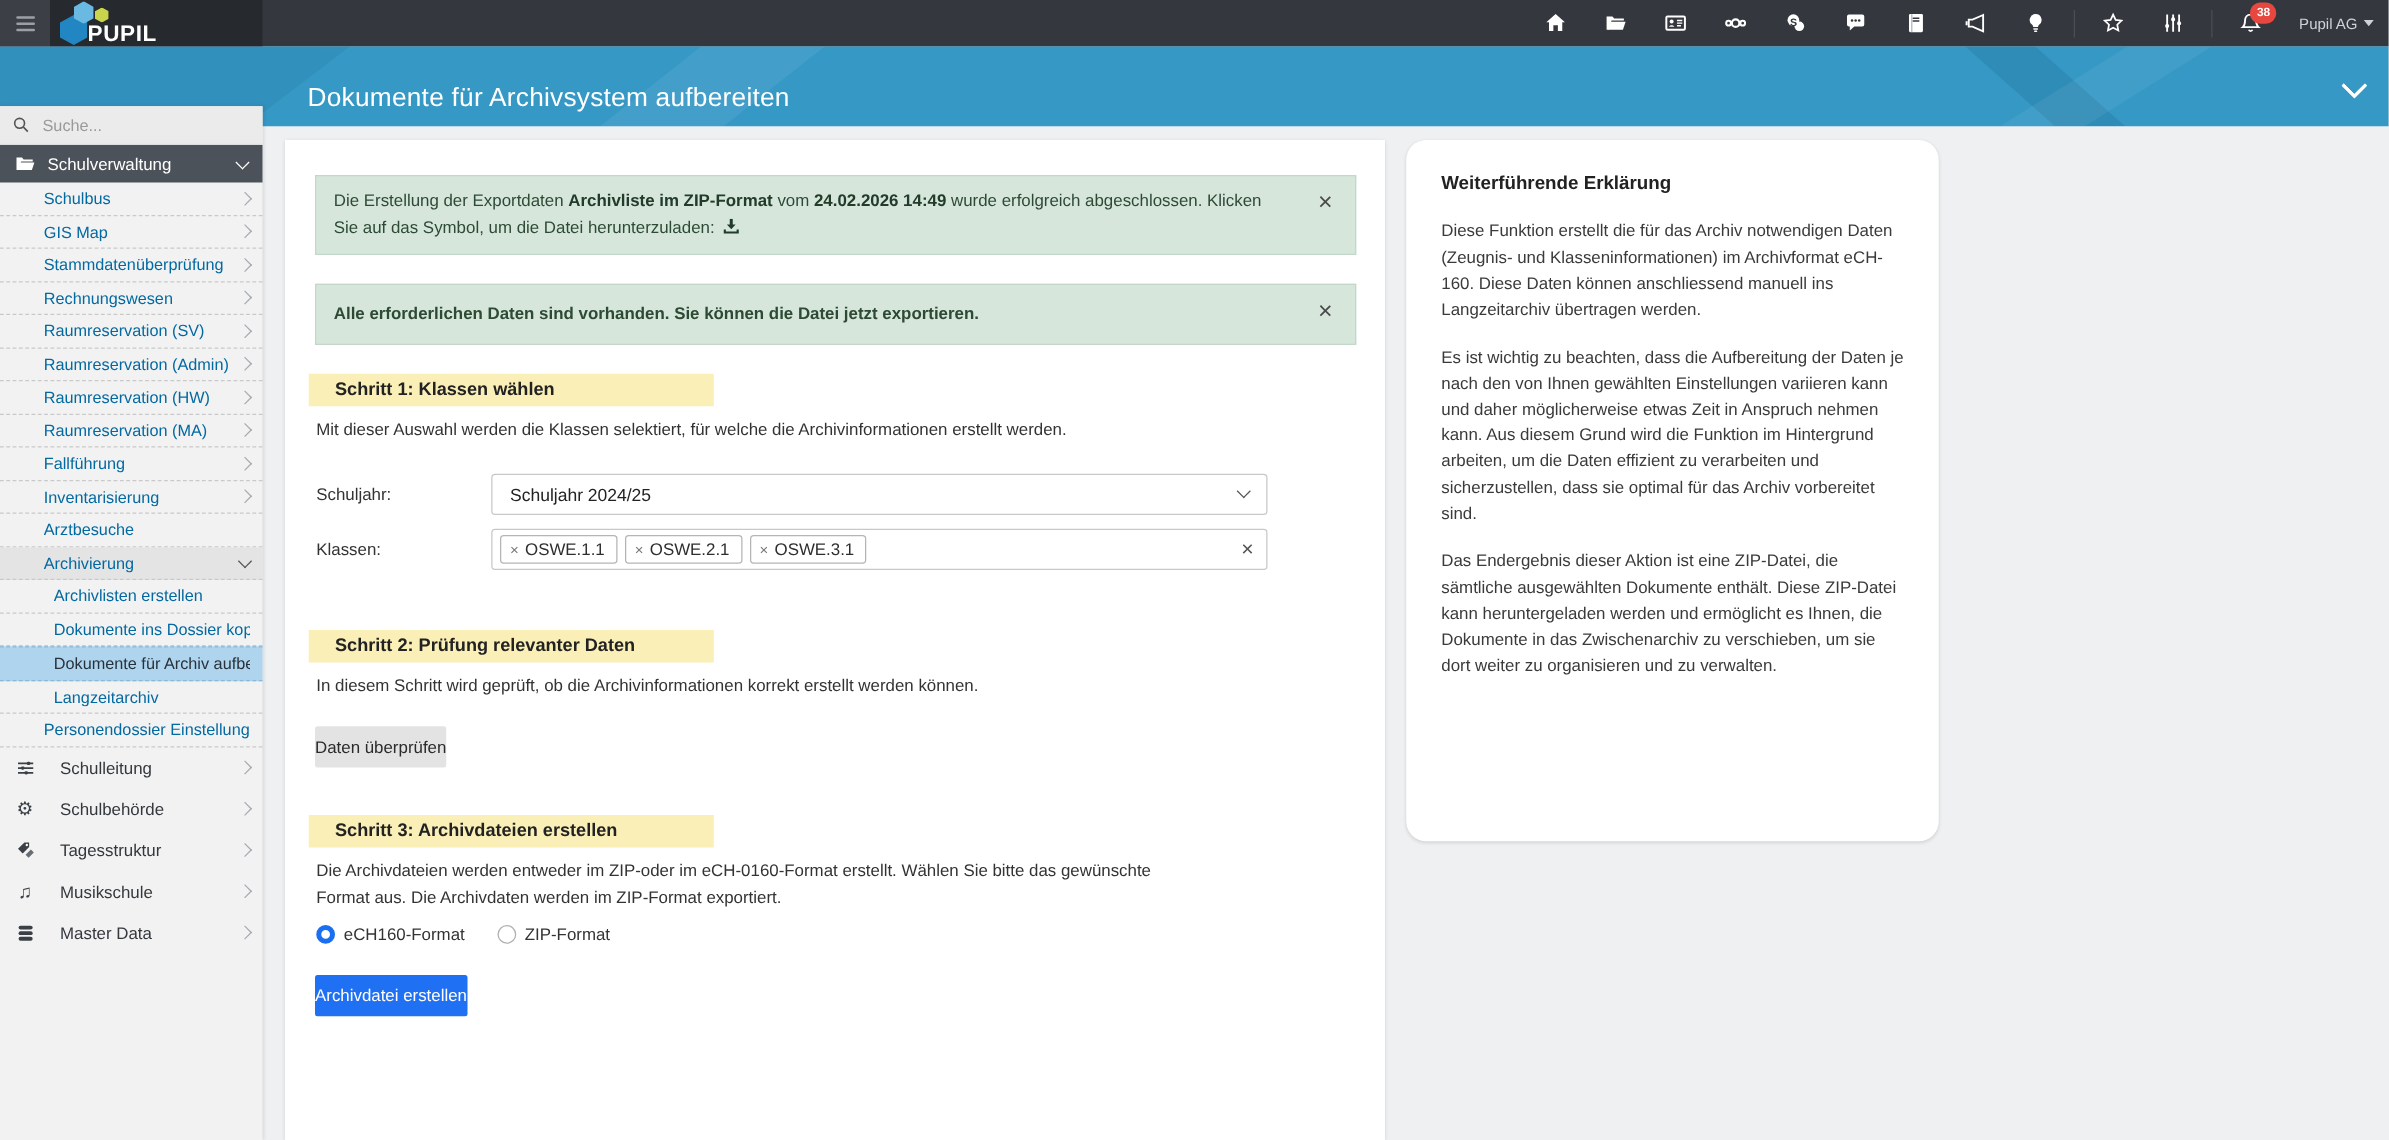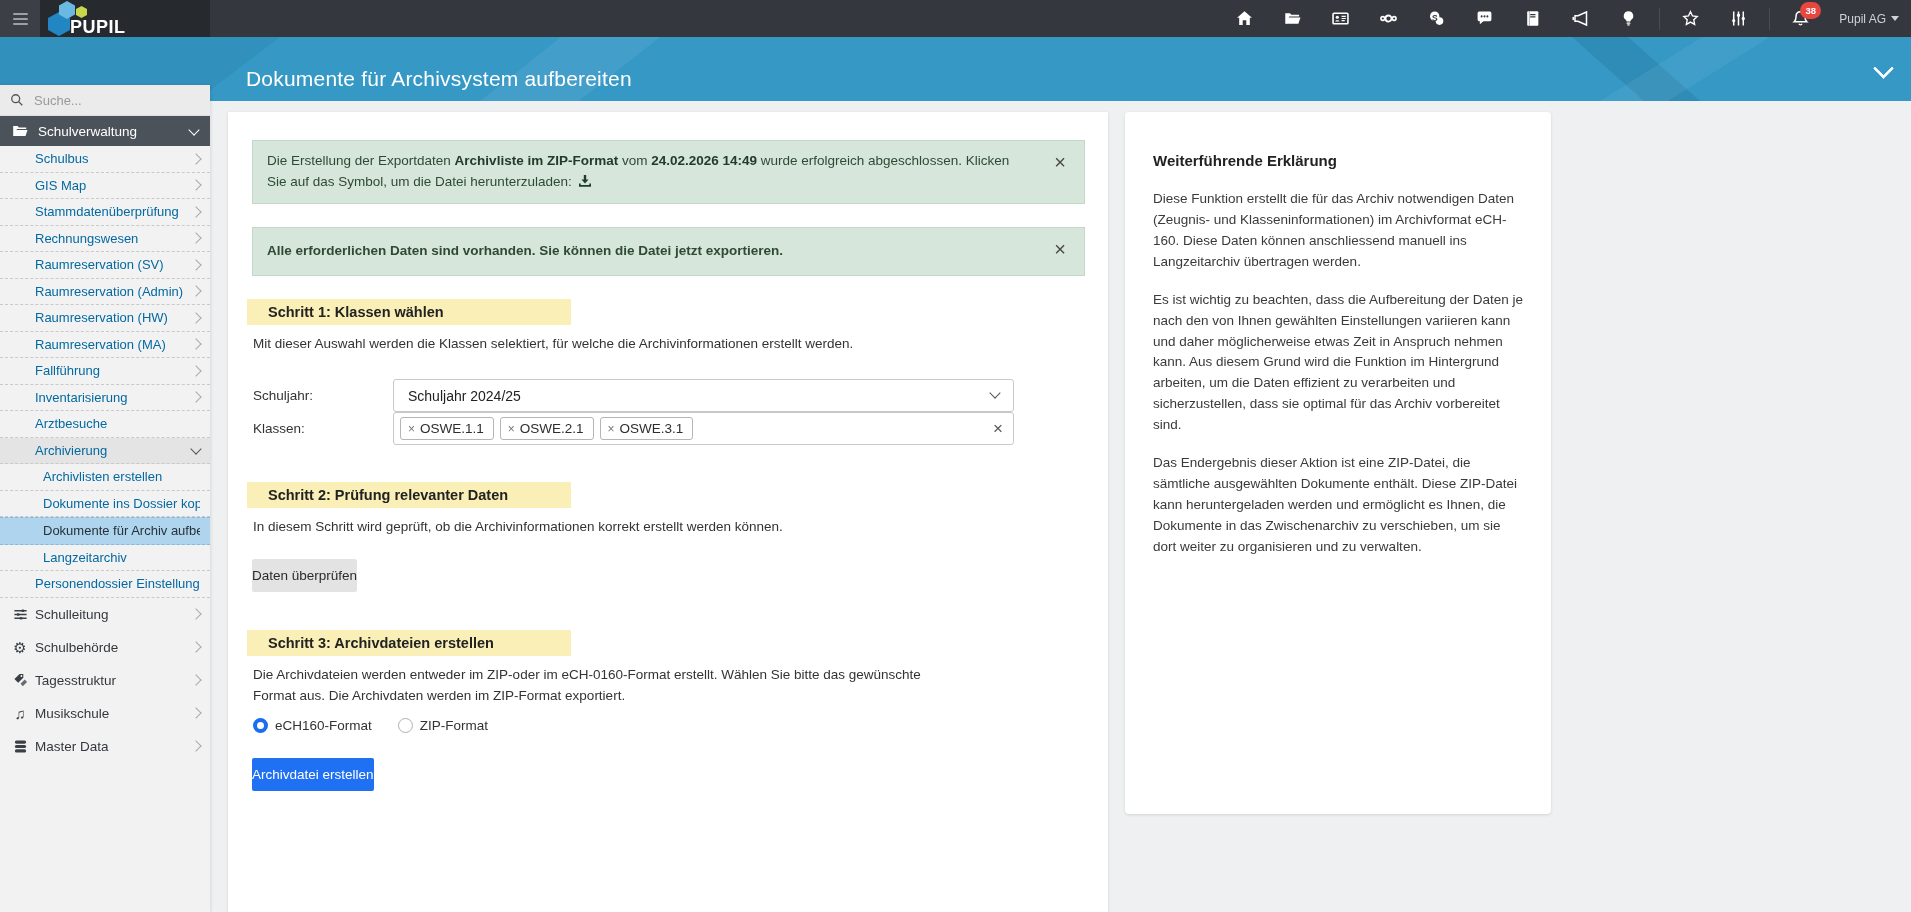--- a/index.html
+++ b/index.html
@@ -44,58 +44,58 @@
   .search input{flex:1;border:none;background:transparent;outline:none;font-size:13px;color:#555;font-family:inherit}
   .search input::placeholder{color:#999}
   .section{height:30px;background:#4c525a;display:flex;align-items:center;padding:0 12px;gap:10px;color:#fff;font-size:13.5px;cursor:pointer}
   .section svg{width:16px;height:16px;flex:none}
   .section .s-lbl{flex:1}
   .srow{height:25.5px;display:flex;align-items:center;padding:0 10px 0 35px;border-bottom:1px dashed #c9c9c9;font-size:13px;color:#0369a1;cursor:pointer}
   .srow .rl{flex:1;white-space:nowrap;overflow:hidden}
   .lvl2{padding-left:43px}
   .gray{background:#e4e4e4}
   .sel{background:#aed4ee;border-top:1px dashed #8cb8d6;border-bottom:1px dashed #8cb8d6;color:#28323a}
-  .trow{height:33px;display:flex;align-items:center;gap:7px;padding:0 10px 0 12px;font-size:13.5px;color:#34383d;cursor:pointer}
+  .trow{height:33px;display:flex;align-items:center;gap:20px;padding:0 10px 0 12px;font-size:13.5px;color:#34383d;cursor:pointer}
   .trow .rl{flex:1}
   .ticon{width:16px;height:16px;flex:none;display:flex;align-items:center;justify-content:center;color:#3a4046;font-size:15px;line-height:1}
   .ticon svg{width:15px;height:15px}
   
   .main-card{position:absolute;left:228px;top:112px;width:880px;bottom:0;background:#fff;box-shadow:0 1px 3px rgba(0,0,0,.12);
              padding:28px 23px 0 24px;box-sizing:border-box;z-index:5}
   .alert{background:#d6e6db;border:1px solid #c3d8ca;padding:10px 14px;display:flex;align-items:flex-start;margin-bottom:23px}
   .alert-text{flex:1;font-size:13.5px;line-height:1.55;color:#2e4a35;padding-right:20px}
   .alert-text b{color:#223c29}
   .alert .close{font-size:20px;line-height:18px;color:#4a4a4a;cursor:pointer;font-weight:300;padding:2px 4px}
   .alert.single .alert-text{font-weight:bold;padding-top:3px;padding-bottom:3px}
   .dl svg{width:14px;height:13px;vertical-align:-2px;margin-left:3px;cursor:pointer}
   .step-h{background:#f9efb7;width:303px;margin:0 0 0 -5px;padding:5px 0 5px 21px;font-size:14.5px;font-weight:bold;color:#222}
   .desc{font-size:13.5px;color:#333;margin:9px 0 0 1px;line-height:1.5;max-width:690px}
   .form{margin-top:25px}
-  .frow{display:flex;align-items:center;}
+  .frow{display:flex;align-items:center;margin-bottom:11px}
   .flabel{width:140px;font-size:13.5px;color:#333;flex:none;padding-left:1px}
   .select{width:621px;height:33px;border:1px solid #c8c8c8;border-radius:3px;background:#fff;display:flex;align-items:center;
           padding:0 14px;font-size:14px;color:#222;position:relative;cursor:pointer;box-sizing:border-box}
   .select .chev{position:absolute;right:14px;top:12px}
   .multi{width:621px;min-height:33px;border:1px solid #c8c8c8;border-radius:3px;background:#fff;display:flex;align-items:center;
          gap:6px;padding:0 30px 0 6px;position:relative;box-sizing:border-box;cursor:text}
   .tag{display:inline-flex;align-items:center;gap:5px;border:1px solid #b5b5b5;border-radius:3px;padding:3px 9px 3px 7px;
        font-size:13.5px;color:#2e2e2e;background:#fff}
   .tag .x{color:#777;font-size:12px;cursor:pointer;line-height:1}
   .multi .clear{position:absolute;right:10px;top:6px;font-size:17px;color:#555;cursor:pointer;font-weight:300}
   .btn{display:inline-block;border:none;border-radius:2px;font-family:inherit;font-size:13.5px;padding:9px 0;cursor:pointer;margin-top:2px}
   .btn.gray{background:#e3e3e3;color:#2b2b2b}
   .btn.blue{background:#1f70f2;color:#fff}
   .gap38{height:38px}.gap37{height:37px}.gap20{height:20px}
   .radios{display:flex;align-items:center;gap:26px;margin:12px 0 23px 1px}
   .ritem{display:flex;gap:7px;font-size:13.5px;color:#333;cursor:pointer}
   .radio{width:15px;height:15px;border-radius:50%;border:1px solid #b0b0b0;background:#fff;box-sizing:border-box}
   .radio.on{border:4.5px solid #1a6ef2}
   
-  .aside-card{position:absolute;left:1125px;top:112px;width:426px;height:702px;background:#fff;border-radius:4px;
-              box-shadow:0 1px 3px rgba(0,0,0,.12);padding:40px 28px;box-sizing:border-box;z-index:5}
+  .aside-card{position:absolute;left:1125px;top:112px;width:426px;height:561px;background:#fff;border-radius:16px;
+              box-shadow:0 1px 3px rgba(0,0,0,.12);padding:26px 28px;box-sizing:border-box;z-index:5}
   .aside-card h2{margin:0 0 20px 0;font-size:15px;color:#222}
   .aside-card p{margin:0 0 17px 0;font-size:13.5px;line-height:1.55;color:#3a3a3a}
 </style>
 </head>
 <body>
 
 <div class="topbar">
   <div class="tb-left">
     <span class="burger">
         <i></i>

